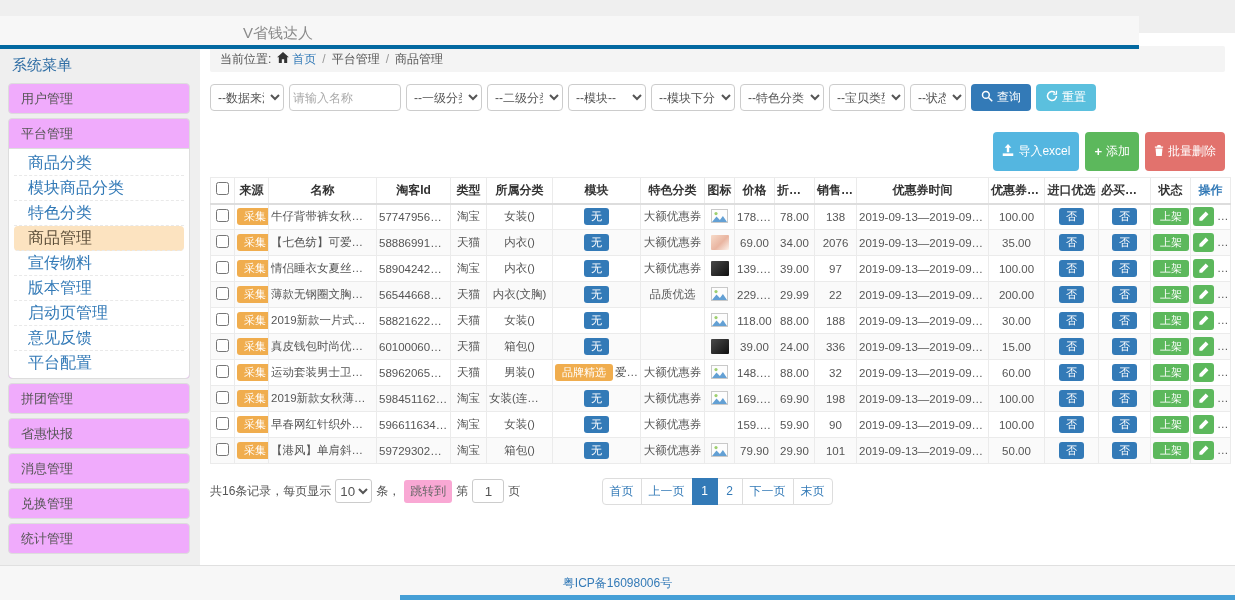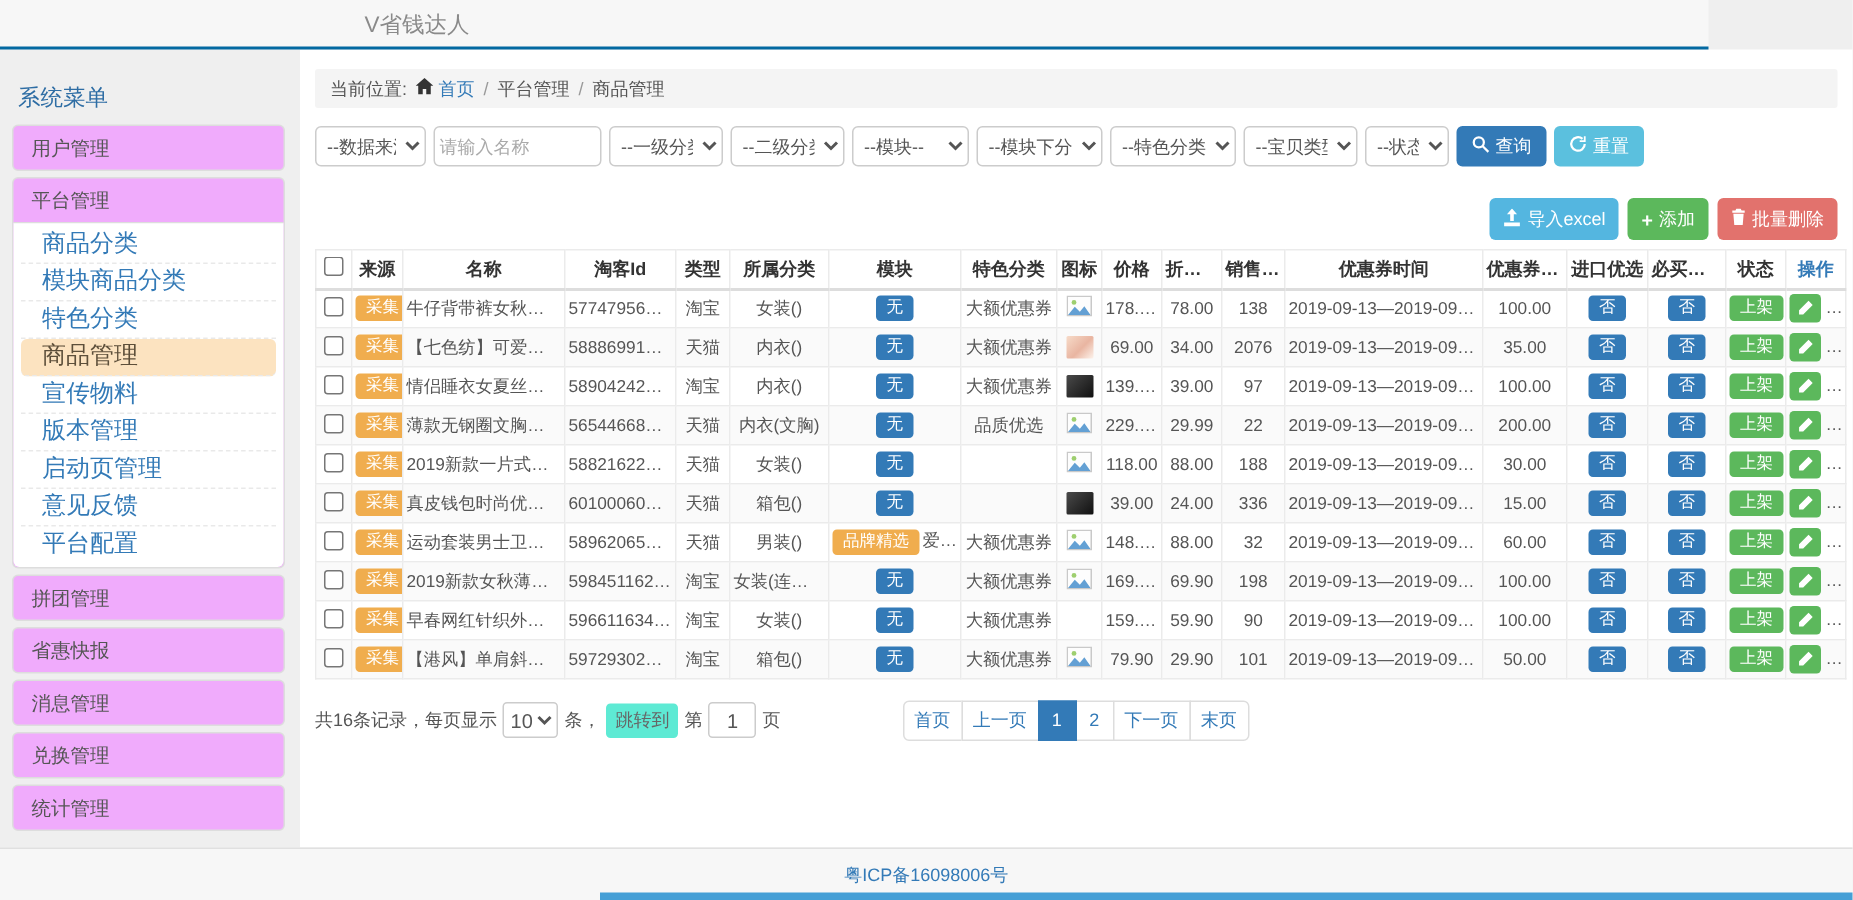--- a/index.html
+++ b/index.html
@@ -1,21 +1,21 @@
 <!DOCTYPE html>
 <html><head>
 <meta charset="utf-8">
 <style>
 *{margin:0;padding:0;box-sizing:border-box}
 html,body{width:1235px;height:600px;overflow:hidden;background:#efefef;
   font-family:"Liberation Sans","DejaVu Sans",sans-serif;font-size:12px;color:#555}
 a{text-decoration:none;cursor:pointer}
 
 
-.topbar{position:absolute;top:0;left:0;width:1139px;height:33px;background:#f7f7f7;border-bottom:2px solid #0369a1;z-index:4}
+.topbar{position:absolute;top:16px;left:0;width:1139px;height:33px;background:#f7f7f7;border-bottom:4px solid #0369a1;z-index:4}
 .app-title{position:absolute;left:243px;top:0;line-height:33px;font-size:15px;color:#8a8a8a}
 .top-right{position:absolute;right:0;top:0;height:32px;display:flex;align-items:center}
 .home-box{width:31px;height:32px;display:flex;align-items:center;justify-content:center;background:#ececec;border-left:1px solid #ddd;border-right:1px solid #ddd;cursor:pointer}
 .welcome{padding:0 12px;width:326px;color:#555;cursor:pointer}
 .welcome .caret{color:#777;font-size:10px;margin-left:3px}
 
 
 .main-bg{position:absolute;left:200px;top:33px;right:0;bottom:35px;background:#fff;z-index:0}
 
 
@@ -38,21 +38,21 @@
 .filters{display:flex;gap:5px;margin-top:12px;align-items:center}
 .filter-controls{display:inline-flex;gap:5px;align-items:center}
 .filters select,.filters input{height:27px;border:1px solid #ccc;border-radius:4px;background:#fff;color:#555;font-size:12px;padding:0 3px;outline:none}
 .filters input::placeholder{color:#aaa}
 .btn{height:27px;border:none;border-radius:4px;color:#fff;font-size:12px;display:inline-flex;align-items:center;gap:4px;padding:0 10px;cursor:pointer;white-space:nowrap}
 .btn-primary{background:#337ab7}
 .btn-info{background:#5bc0de}
 .btn-sky{background:#54b6e0}
 .btn-success{background:#5cb85c}
 .btn-danger-light{background:#e2726d}
-.btn-sm{height:28px;padding:0 9px}
+.btn-sm{height:39px;padding:0 9px}
 .plus{font-weight:bold;font-size:13px;line-height:1}
 
 .actions{display:flex;justify-content:flex-end;gap:6px;margin:21px 0 6px}
 
 
 table{width:100%;border-collapse:collapse;table-layout:fixed;background:#fff}
 th,td{border:1px solid #ebebeb;text-align:center;height:26px;padding:0 2px;overflow:hidden;white-space:nowrap;text-overflow:ellipsis;font-size:11.5px;color:#555}
 th{color:#333;font-weight:bold;font-size:12px;border-bottom:2px solid #ddd}
 th.op-head{color:#337ab7}
 tbody tr:nth-child(even){background:#fafafa}
@@ -65,21 +65,21 @@
 .photo-pink{background:linear-gradient(135deg,#f7dbc9,#e9b5a1 55%,#fdf3ec)}
 .photo-dark{background:linear-gradient(135deg,#4a4a4a,#101010)}
 .op-btn{display:inline-flex;align-items:center;justify-content:center;width:21px;height:19px;border-radius:3px;cursor:pointer;vertical-align:middle}
 .op-edit{background:#5cb85c;margin-right:3px}
 .op-del{background:#d9534f}
 
 
 .pagerow{position:relative;margin-top:12px;height:30px}
 .page-summary{display:inline-flex;align-items:center;gap:4px;height:30px;color:#555}
 .page-summary select{height:24px;border:1px solid #ccc;border-radius:3px;background:#fff;color:#555}
-.jump-chip{background:#5eead4;color:#666;padding:3px 6px;border-radius:3px}
+.jump-chip{background:#f9a8d4;color:#666;padding:3px 6px;border-radius:3px}
 .jump-input{width:32px;height:24px;border:1px solid #ccc;border-radius:3px;text-align:center;color:#555;outline:none}
 .pager{position:absolute;left:50%;top:2px;transform:translateX(-50%);display:flex}
 .pager a{min-width:26px;padding:0 7px;height:27px;line-height:25px;border:1px solid #ddd;margin-left:-1px;color:#337ab7;background:#fff;text-align:center;font-size:12px}
 .pager a.active{background:#337ab7;color:#fff;border-color:#337ab7;position:relative;z-index:1}
 .pager a:first-child{border-radius:4px 0 0 4px}
 .pager a:last-child{border-radius:0 4px 4px 0}
 
 
 .footer{position:absolute;left:0;bottom:0;width:1235px;height:35px;background:#f7f7f7;border-top:1px solid #e0e0e0;display:flex;align-items:center;justify-content:center;color:#737373;z-index:5}
 .footer a{color:#337ab7}

